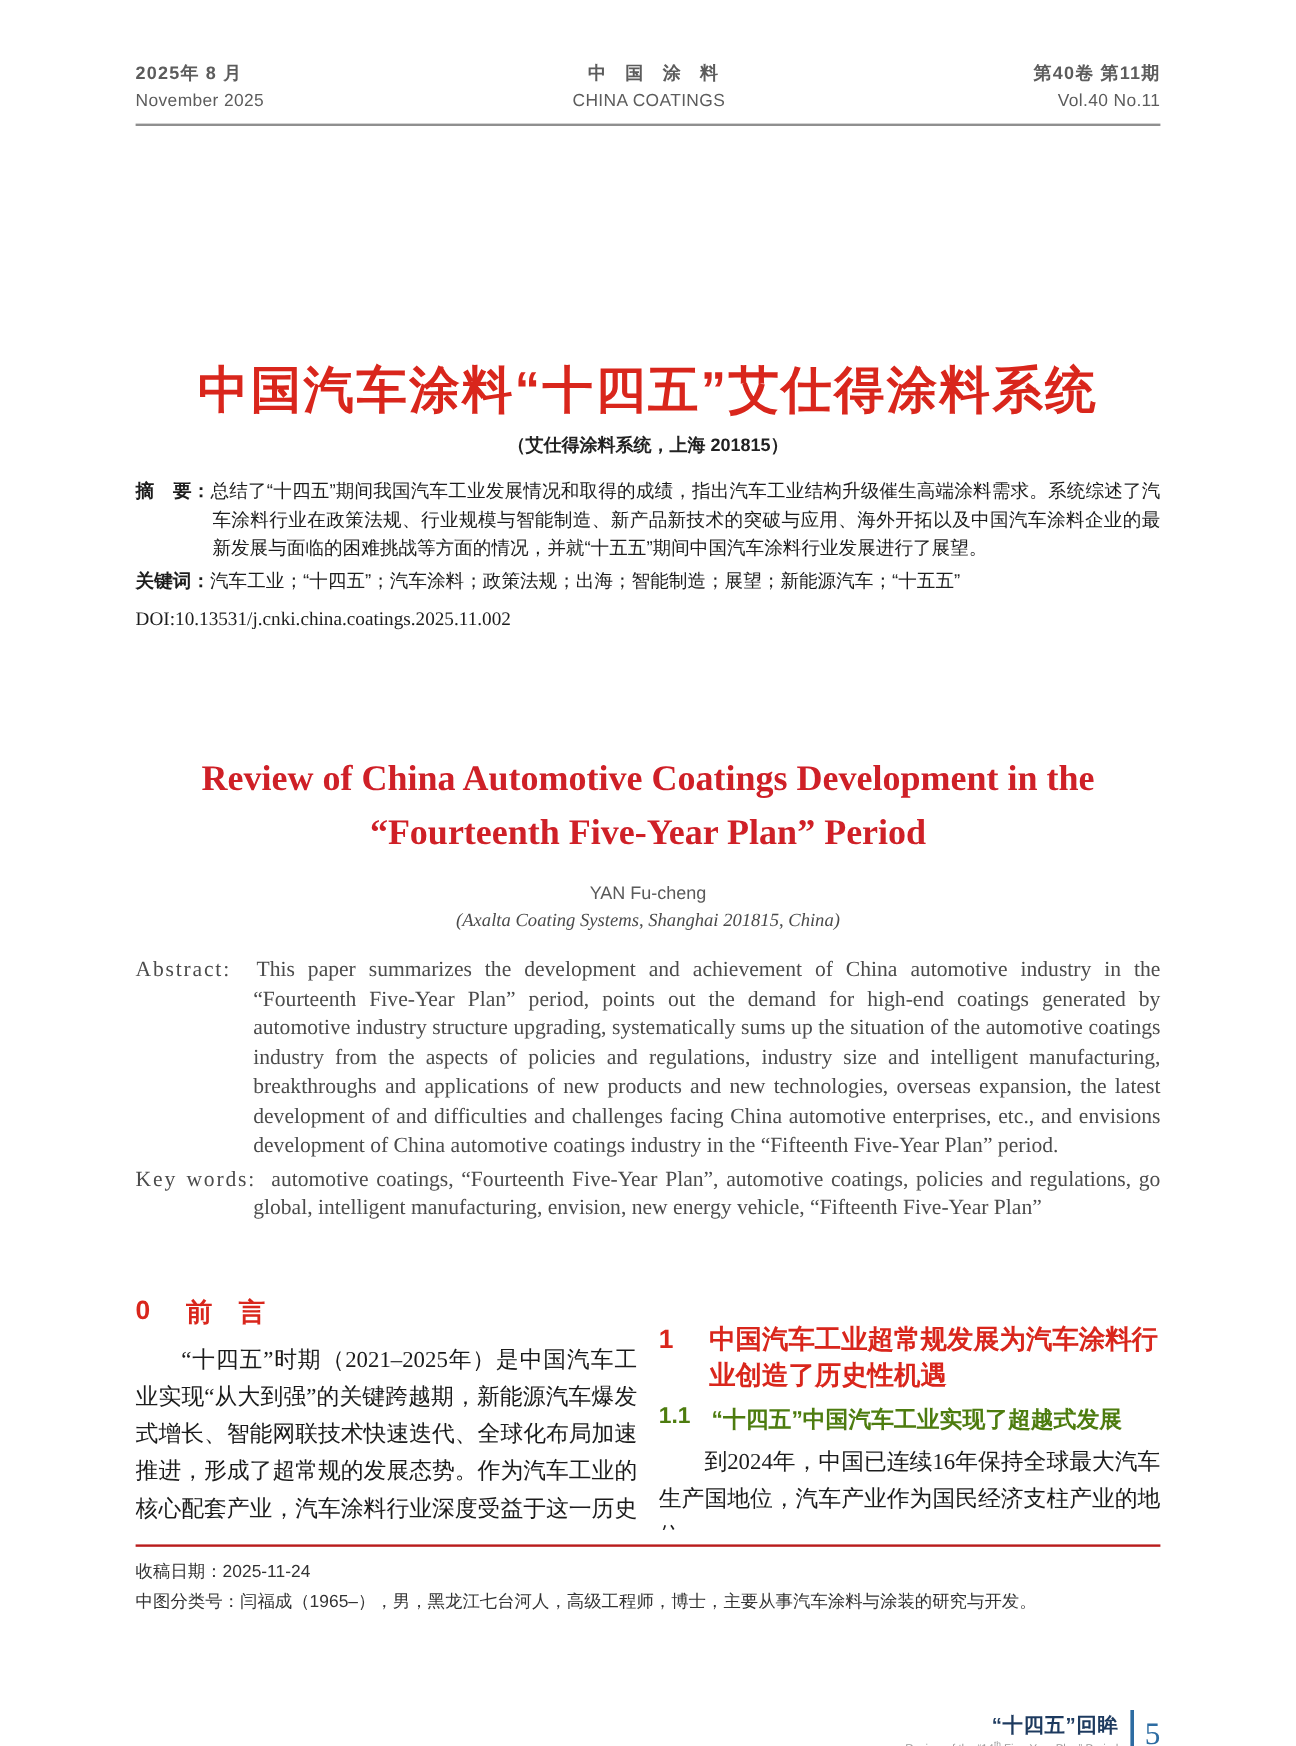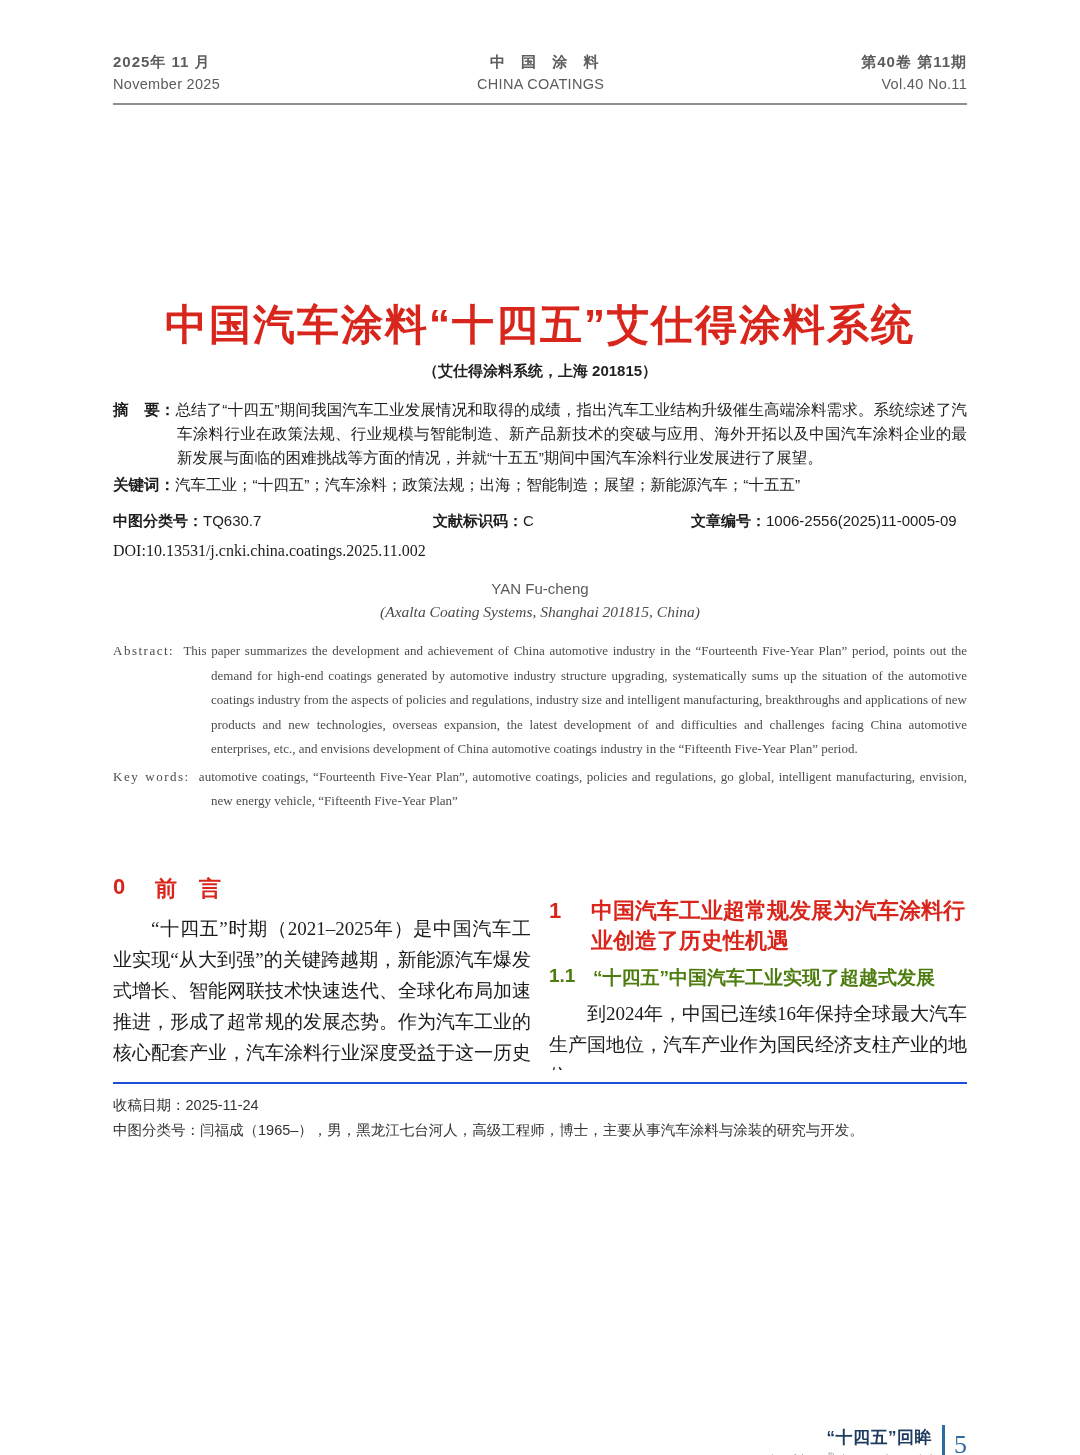--- a/index.html
+++ b/index.html
@@ -103,21 +103,21 @@
     font-family: "Liberation Serif", serif;
     font-style: italic;
     font-size: 15.5px;
     color: #4a4a4a;
   }
 
   
   .en-abstract {
     margin-top: 18px;
     font-family: "Liberation Serif", serif;
-    font-size: 13px;
+    font-size: 18px;
     line-height: 24.5px;
     color: #4c4c4c;
   }
   .abs-en, .kw-en { padding-left: 98px; text-indent: -98px; text-align: justify; }
   .lbl-sp { letter-spacing: 1.5px; }
   .kw-en { margin-top: 3px; }
 
   
   .columns {
     margin-top: 60px;
@@ -158,21 +158,21 @@
     font-size: 19px;
     font-weight: 800;
     color: #4d7c0f;
   }
   .h11-heading .num { width: 44px; flex: none; }
   .col-right .body-para.indent { margin-top: 7px; }
 
   
   .footnote {
     margin-top: 12px;
-    border-top: 2px solid #1d4ed8;
+    border-top: 2px solid #b91c1c;
     padding-top: 9px;
     font-size: 14.5px;
     line-height: 25px;
     color: #333;
   }
 
   
   .page-footer {
     position: absolute;
     right: 113px;
@@ -205,48 +205,47 @@
     color: #2d6ca2;
   }
 </style>
 </head>
 <body>
 
 <div class="page">
 
   <header class="page-header">
     <div class="hdr-col hdr-left">
-      <div class="cn">2025年 11 月</div>
+      <div class="cn">2025年 8 月</div>
       <div class="en">November 2025</div>
     </div>
     <div class="hdr-col hdr-center">
       <div class="cn">中 国 涂 料</div>
       <div class="en">CHINA COATINGS</div>
     </div>
     <div class="hdr-col hdr-right">
       <div class="cn">第40卷 第11期</div>
       <div class="en">Vol.40  No.11</div>
     </div>
   </header>
 
   <h1 class="cn-title">中国汽车涂料“十四五”艾仕得涂料系统</h1>
   <div class="cn-affil">（艾仕得涂料系统，上海 201815）</div>
 
   <section class="cn-abstract">
     <p class="abs-cn"><span class="lbl-b">摘　要：</span><span>总结了“十四五”期间我国汽车工业发展情况和取得的成绩，指出汽车工业结构升级催生高端涂料需求。系统综述了汽车涂料行业在政策法规、行业规模与智能制造、新产品新技术的突破与应用、海外开拓以及中国汽车涂料企业的最新发展与面临的困难挑战等方面的情况，并就“十五五”期间中国汽车涂料行业发展进行了展望。</span></p>
     <p class="kw-cn"><span class="lbl-b">关键词：</span><span>汽车工业；“十四五”；汽车涂料；政策法规；出海；智能制造；展望；新能源汽车；“十五五”</span></p>
   </section>
 
-  <div class="meta-row">
-    <div class="meta-item1"><span class="lbl-b">中图分类号：</span><span>TQ630.7</span></div>
-    <div class="meta-item2"><span class="lbl-b">文献标识码：</span><span>C</span></div>
-    <div class="meta-item3"><span class="lbl-b">文章编号：</span><span>1006-2556(2025)11-0005-09</span></div>
-  </div>
   <div class="doi-line">DOI:10.13531/j.cnki.china.coatings.2025.11.002</div>
 
+  <h2 class="en-title">
+    <span>Review of China Automotive Coatings Development in the</span><br>
+    <span>“Fourteenth Five-Year Plan” Period</span>
+  </h2>
   <div class="en-author">YAN Fu-cheng</div>
   <div class="en-affil">(Axalta Coating Systems, Shanghai 201815, China)</div>
 
   <section class="en-abstract">
     <p class="abs-en"><span class="lbl-sp">Abstract:</span>&nbsp; <span>This paper summarizes the development and achievement of China automotive industry in the “Fourteenth Five-Year Plan” period, points out the demand for high-end coatings generated by automotive industry structure upgrading, systematically sums up the situation of the automotive coatings industry from the aspects of policies and regulations, industry size and intelligent manufacturing, breakthroughs and applications of new products and new technologies, overseas expansion, the latest development of and difficulties and challenges facing China automotive enterprises, etc., and envisions development of China automotive coatings industry in the “Fifteenth Five-Year Plan” period.</span></p>
     <p class="kw-en"><span class="lbl-sp">Key words:</span>&nbsp; <span>automotive coatings, “Fourteenth Five-Year Plan”, automotive coatings, policies and regulations, go global, intelligent manufacturing, envision, new energy vehicle, “Fifteenth Five-Year Plan”</span></p>
   </section>
 
   <section class="columns">
     <div class="col col-left">

